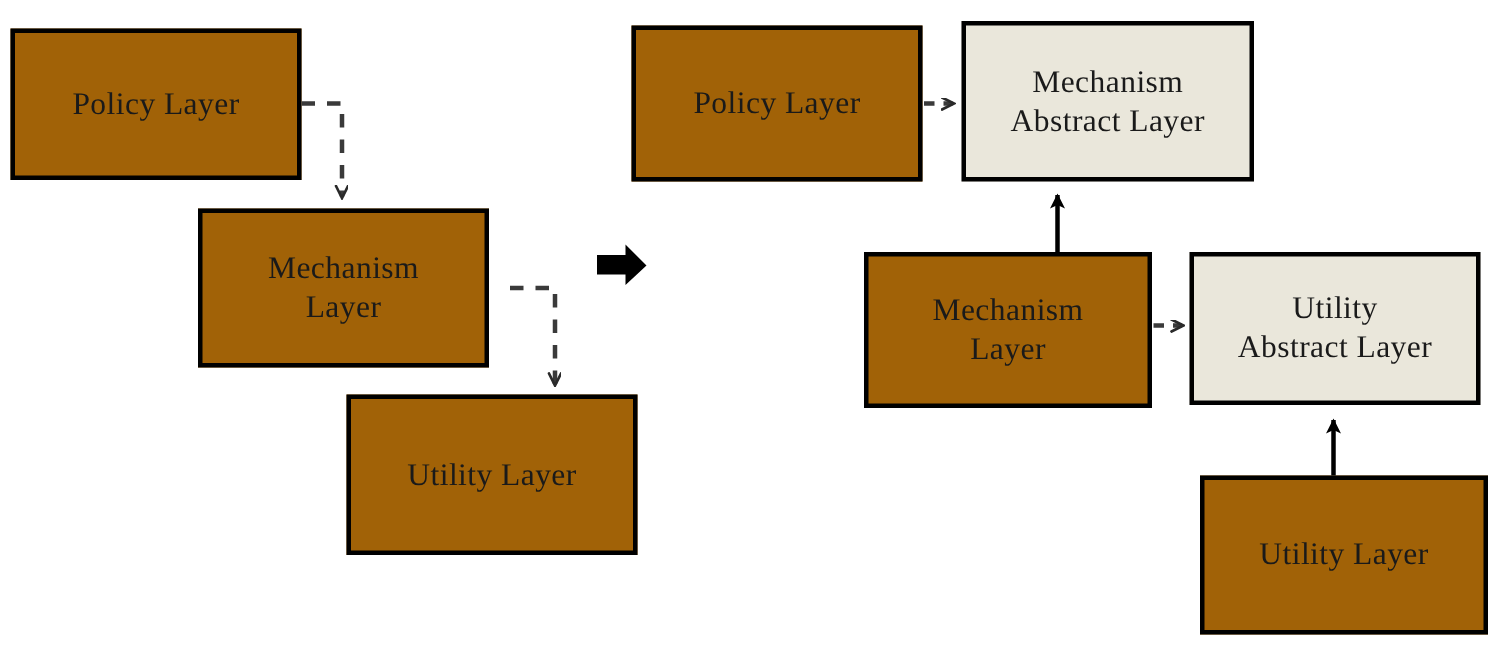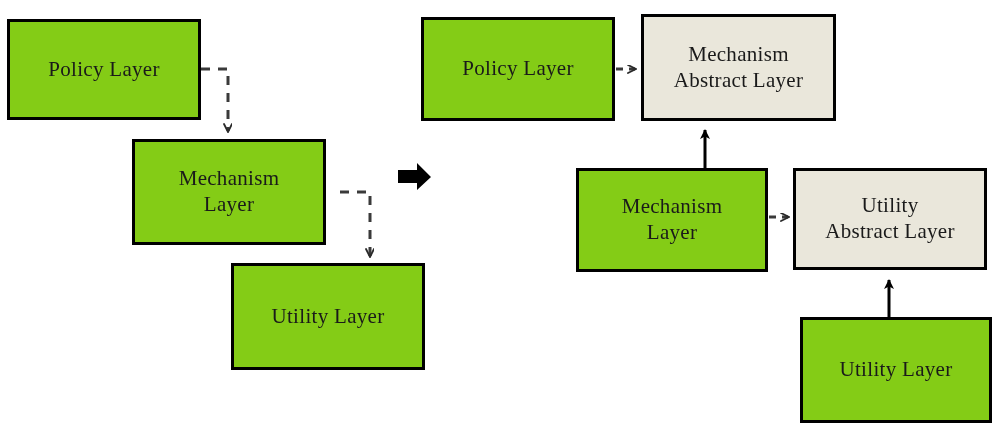--- a/index.html
+++ b/index.html
@@ -14,21 +14,21 @@
     position: relative;
     width: 1001px;
     height: 440px;
     background: #ffffff;
     overflow: hidden;
   }
   .node {
     position: absolute;
     box-sizing: border-box;
     border: 3px solid #000000;
-    background: #84cc16;
+    background: #a16207;
     display: flex;
     align-items: center;
     justify-content: center;
     text-align: center;
     color: #1a1a1a;
     font-size: 21px;
     line-height: 1.22;
     letter-spacing: 0.3px;
     font-family: "Liberation Serif", "DejaVu Serif", serif;
   }

